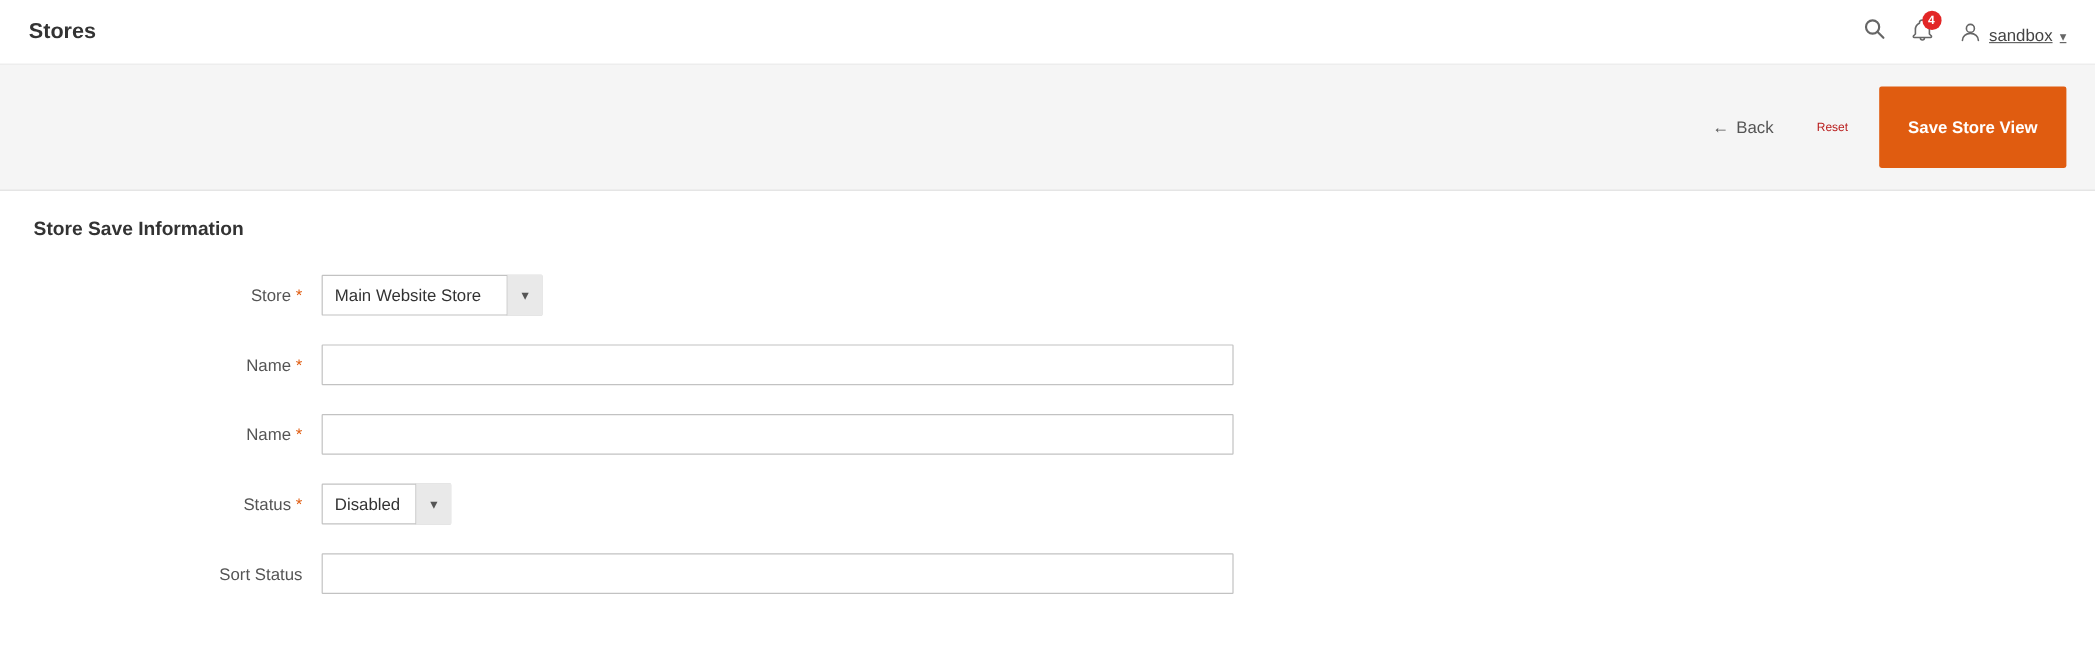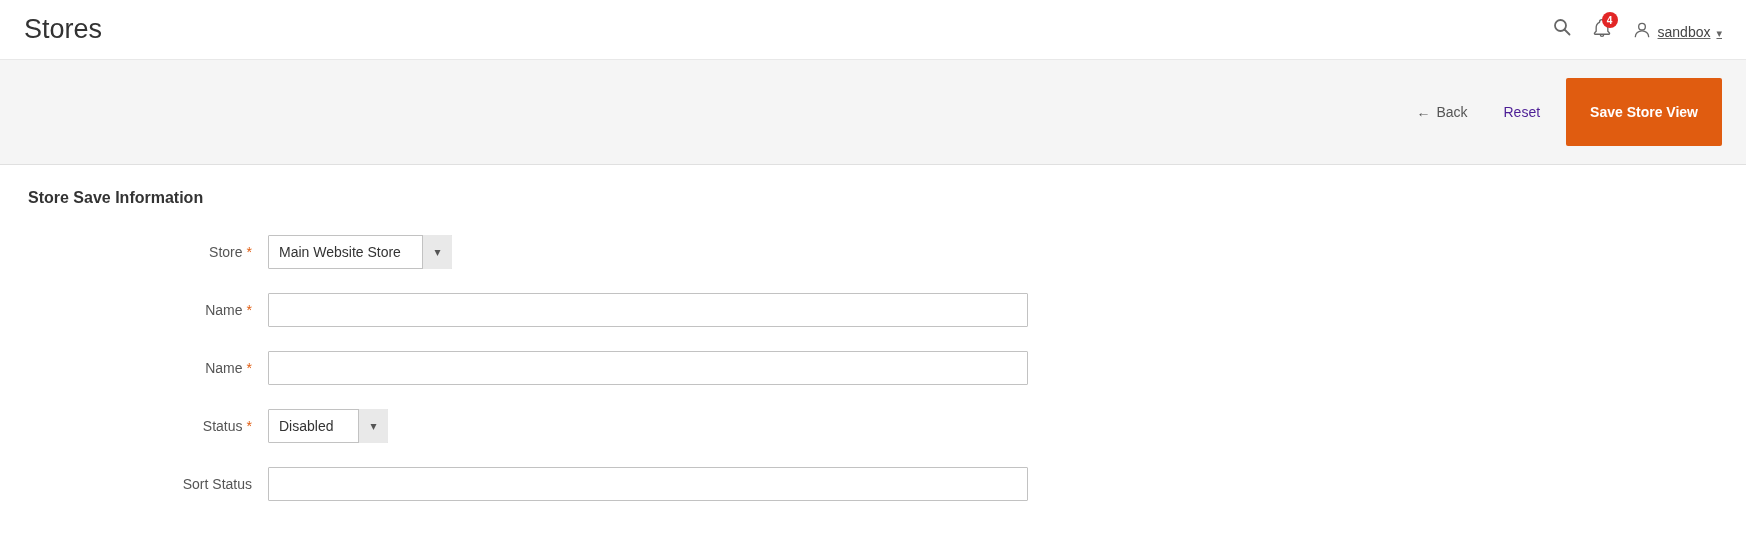--- a/index.html
+++ b/index.html
@@ -21,22 +21,22 @@
     .page-header {
       display: flex;
       align-items: center;
       justify-content: space-between;
       padding: 14px 24px;
       border-bottom: 1px solid #e8e8e8;
       background: #fff;
     }
 
     .page-title {
-      font-size: 27px;
-      font-weight: 400;
+      font-size: 18px;
+      font-weight: 700;
       color: #333;
     }
 
     .header-right {
       display: flex;
       align-items: center;
       gap: 20px;
     }
 
     .search-icon-wrap {
@@ -99,22 +99,22 @@
       border: none;
       color: #555;
       font-size: 14px;
       cursor: pointer;
       padding: 6px 10px;
     }
 
     .reset-btn {
       background: none;
       border: none;
-      color: #4c1d95;
-      font-size: 14px;
+      color: #b91c1c;
+      font-size: 10px;
       cursor: pointer;
       padding: 6px 10px;
     }
 
     .save-btn {
       background: #e05c10;
       color: #fff;
       border: none;
       font-size: 14px;
       font-weight: 600;
@@ -190,21 +190,21 @@
       outline: none;
       height: 34px;
       border-radius: 1px;
     }
 
     .form-select.store-select {
       width: 184px;
     }
 
     .form-select.status-select {
-      width: 120px;
+      width: 108px;
     }
 
     .select-arrow {
       position: absolute;
       right: 0;
       top: 0;
       bottom: 0;
       width: 30px;
       background: #e9e9e9;
       border-left: 1px solid #c2c2c2;

